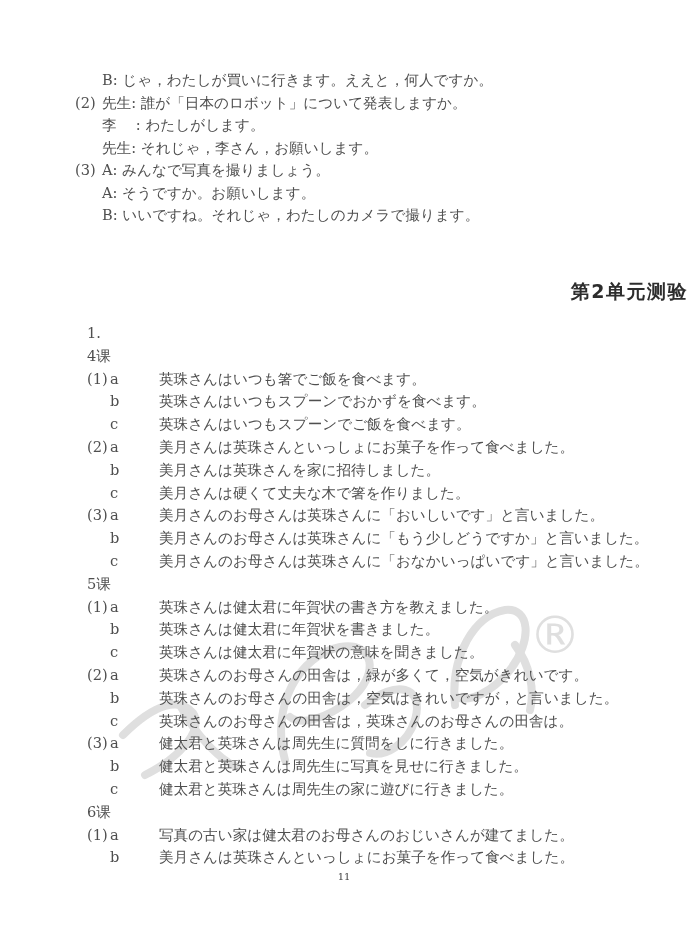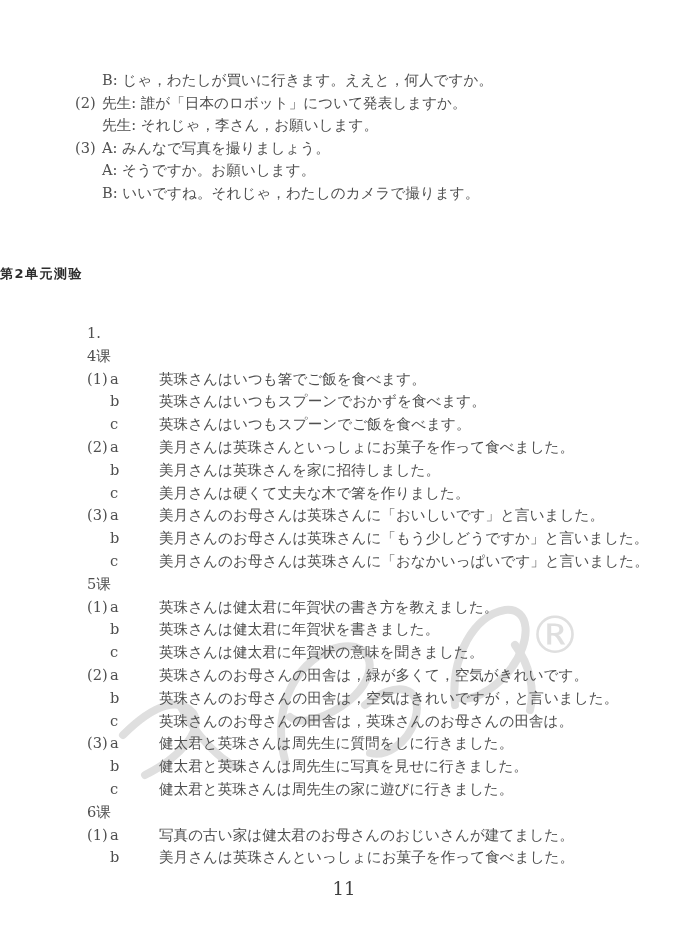--- a/index.html
+++ b/index.html
@@ -17,45 +17,45 @@
   .dialogue{
     position:absolute;left:75px;top:69px;right:24px;
     line-height:22.5px;
   }
   .dline{display:flex;}
   .dpfx{flex:0 0 27px;}
   .dtxt{flex:1;white-space:nowrap;}
 
   
   .unit-title{
-    position:absolute;left:0;top:265px;width:100%;
-    text-align:left;
+    position:absolute;left:0;top:279px;width:100%;
+    text-align:right;
     font-family:"DejaVu Sans","Liberation Sans",sans-serif;
     font-weight:bold;
-    font-size:13px;
+    font-size:19px;
     color:#2d2d2d;
     letter-spacing:1.5px;
   }
 
   
   .quiz{
     position:absolute;left:87px;top:322px;right:14px;
     line-height:22.8px;
   }
   .qrow{display:flex;}
   .qn{flex:0 0 23px;}
   .ql{flex:0 0 20px;}
   .qt{flex:1;white-space:nowrap;margin-left:29px;}
   .lesson-label{white-space:nowrap;}
   .intro-number{white-space:nowrap;}
 
   .page-number{
     position:absolute;left:0;top:871px;width:100%;
     text-align:center;
-    font-size:18px;color:#3f3f3f;margin-top:7px;
+    font-size:10px;color:#3f3f3f;
   }
 
   
   .watermark{
     position:absolute;left:85px;top:585px;
     pointer-events:none;
     opacity:.85;
   }
 </style>
 </head>
@@ -79,20 +79,24 @@
       <div class="dline">
         <span class="dpfx"></span>
         <span class="dtxt">B: じゃ，わたしが買いに行きます。ええと，何人ですか。</span>
       </div>
       <div class="dline">
         <span class="dpfx">(2)</span>
         <span class="dtxt">先生: 誰が「日本のロボット」について発表しますか。</span>
       </div>
       <div class="dline">
         <span class="dpfx"></span>
+        <span class="dtxt">李　 : わたしがします。</span>
+      </div>
+      <div class="dline">
+        <span class="dpfx"></span>
         <span class="dtxt">先生: それじゃ，李さん，お願いします。</span>
       </div>
       <div class="dline">
         <span class="dpfx">(3)</span>
         <span class="dtxt">A: みんなで写真を撮りましょう。</span>
       </div>
       <div class="dline">
         <span class="dpfx"></span>
         <span class="dtxt">A: そうですか。お願いします。</span>
       </div>

